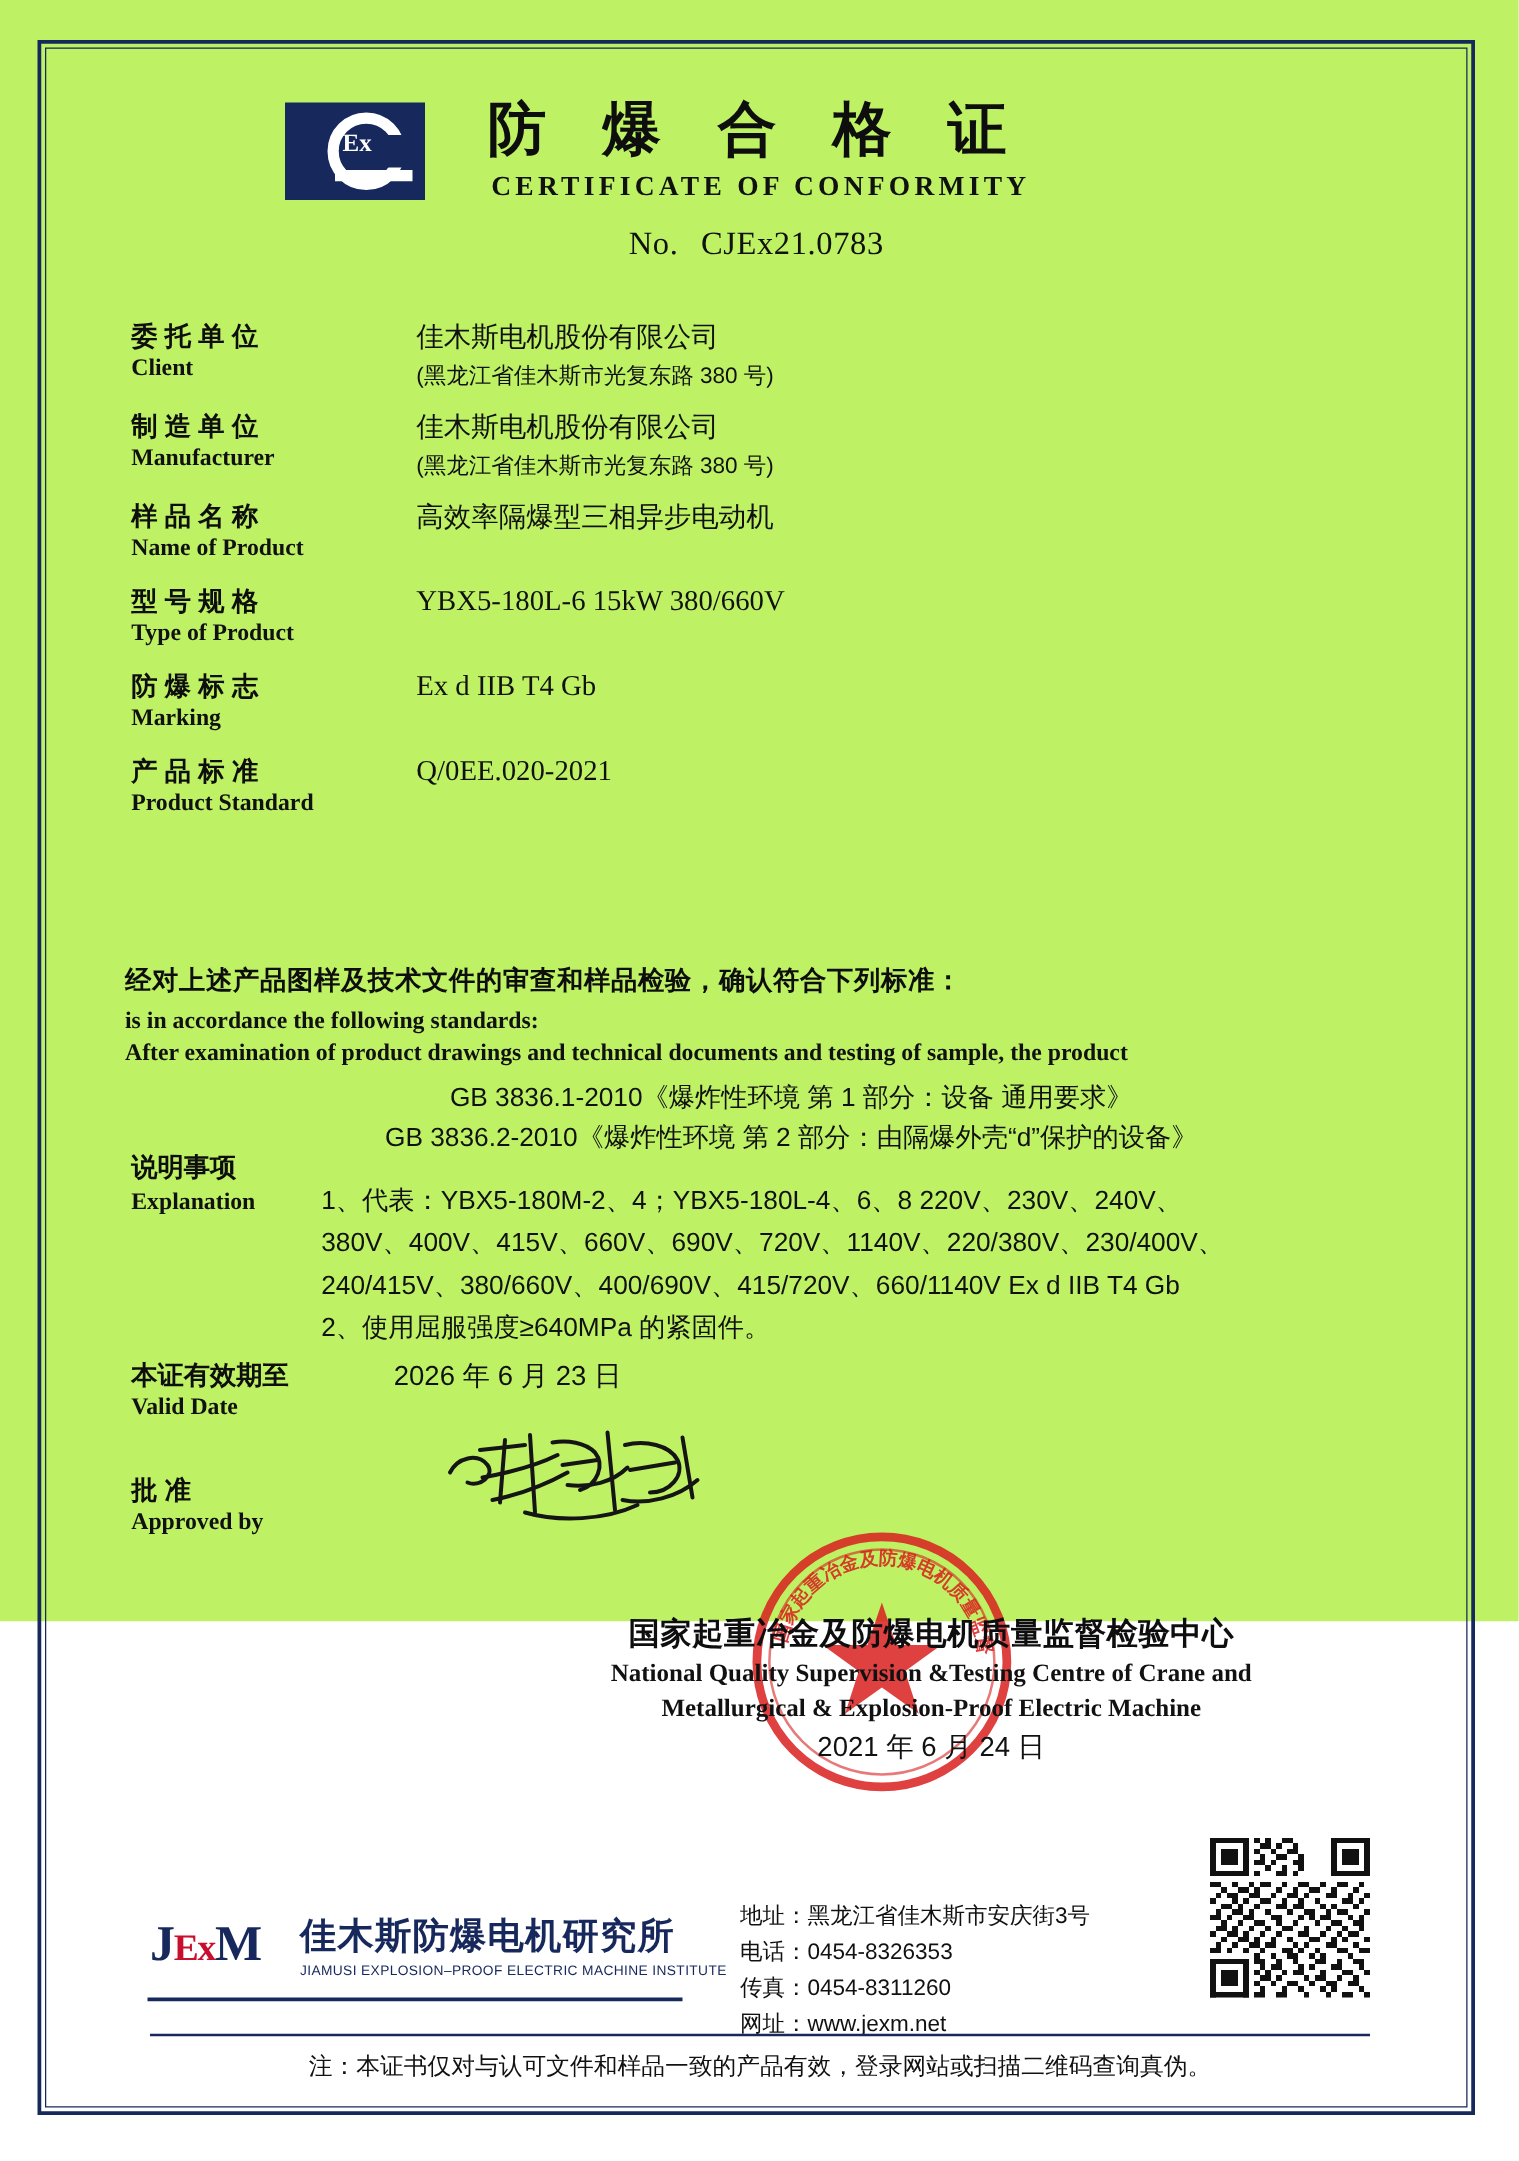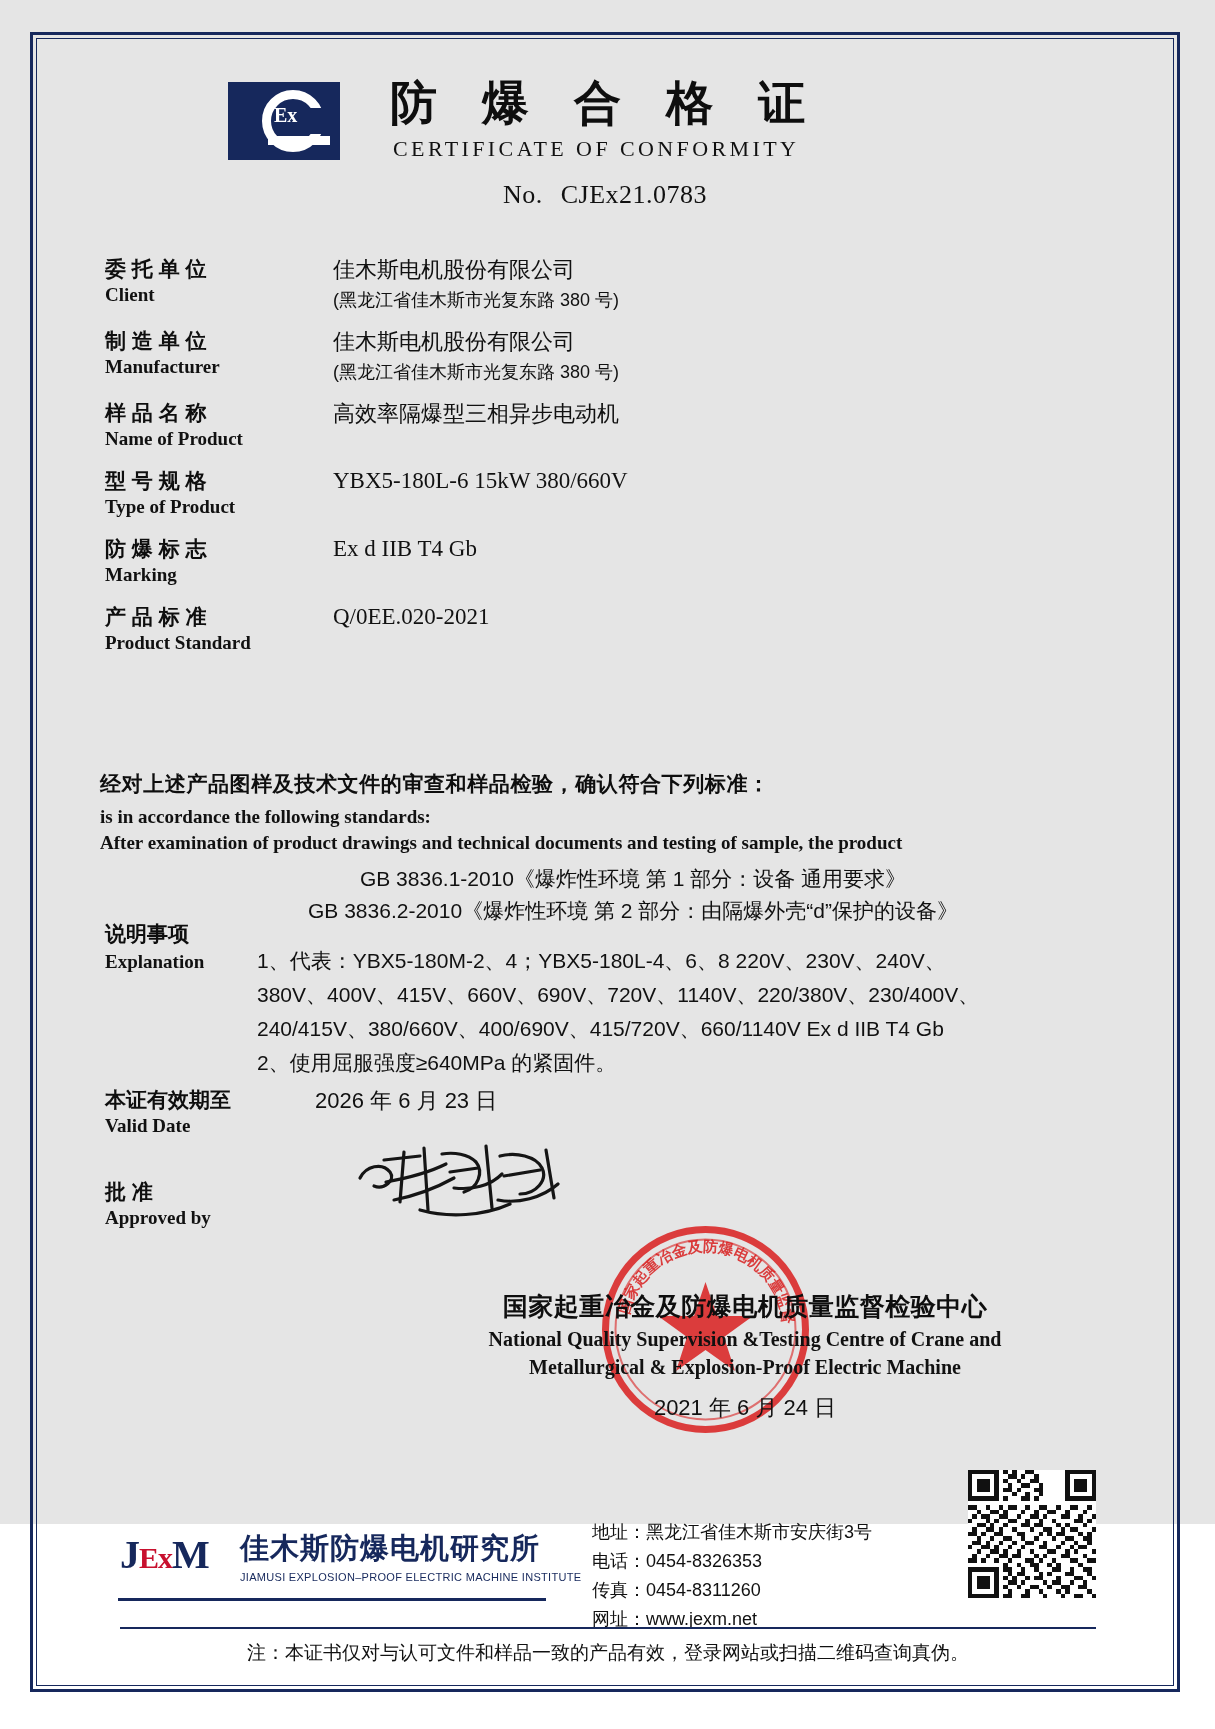--- a/index.html
+++ b/index.html
@@ -12,22 +12,22 @@
     height: 1729px;
     font-family: "Liberation Serif", serif;
     color: #111111;
     position: relative;
     overflow: hidden;
   }
   .page {
     position: absolute;
     left: 0; top: 0;
     width: 1215px;
-    height: 1524px;
-    background: #e5e5e5;
+    height: 1297px;
+    background: #bef264;
   }
   .outer-border {
     position: absolute;
     left: 30px;
     top: 32px;
     width: 1150px;
     height: 1660px;
     border: 3px solid #16285c;
     box-sizing: border-box;
   }
@@ -104,21 +104,21 @@
     letter-spacing: 16px;
     color: #0e0e0e;
     white-space: nowrap;
   }
   .title-en {
     position: absolute;
     left: 333px;
     top: 66px;
     font-family: "Liberation Serif", serif;
     font-size: 22px;
-    font-weight: normal;
+    font-weight: bold;
     letter-spacing: 3.4px;
     color: #111111;
     white-space: nowrap;
   }
   .cert-no {
     position: absolute;
     left: 0;
     top: 110px;
     width: 1090px;
     text-align: center;
@@ -317,21 +317,21 @@
   }
   .centre-en1, .centre-en2 {
     font-family: "Liberation Serif", serif;
     font-size: 20px;
     font-weight: bold;
     color: #111;
     margin-top: 5px;
     white-space: nowrap;
   }
   .issue-date {
-    margin-top: 14px;
+    margin-top: 4px;
     font-family: "Liberation Sans", sans-serif;
     font-size: 22px;
     color: #111;
   }
 
   
   .footer-logo {
     position: absolute;
     left: 120px;
     top: 1527px;

